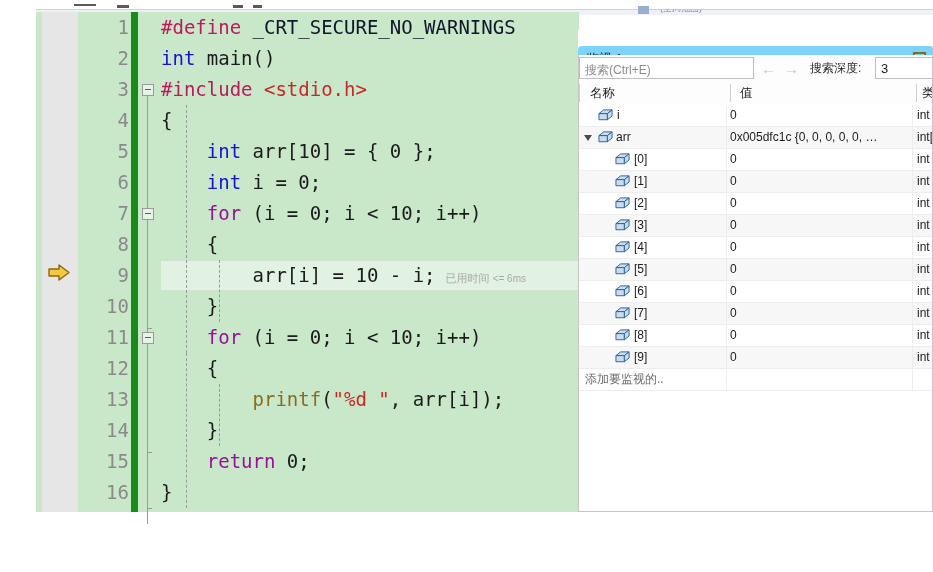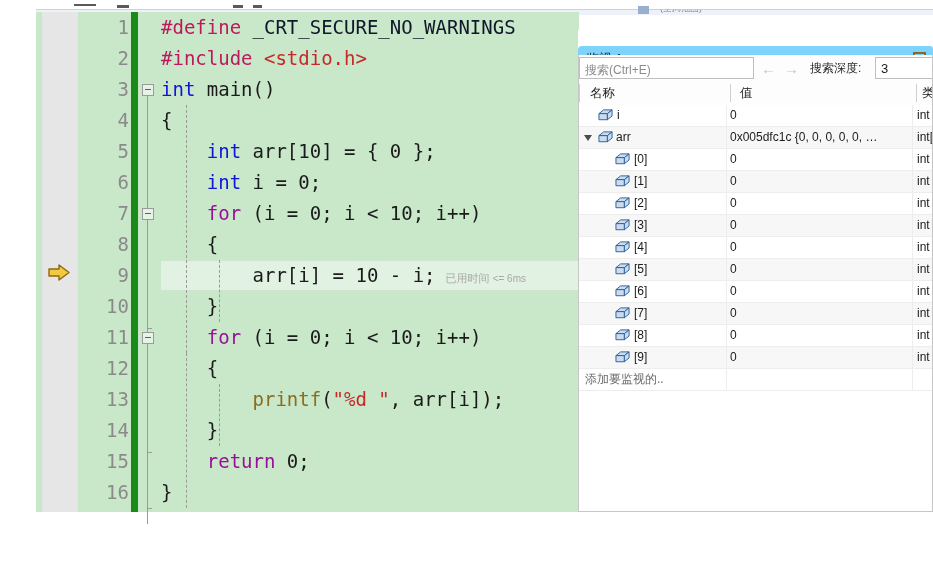--- a/index.html
+++ b/index.html
@@ -145,22 +145,22 @@
   <div class="foldend" style="top:440px;"></div>
   <div class="foldend" style="top:496px;"></div>
 </div>
 
 <div id="code-area">
   <div class="gdash" style="left:25px;top:93px;height:248px;"></div>
   <div class="gdash" style="left:25px;top:341px;height:155px;"></div>
   <div class="gdash" style="left:58px;top:248px;height:62px;"></div>
   <div class="gdash" style="left:58px;top:372px;height:62px;"></div>
 <div class="cline"><span class="tok-pre">#define </span><span class="tok-macro">_CRT_SECURE_NO_WARNINGS</span></div>
+    <div class="cline"><span class="tok-kw">int</span><span class="tok-plain"> main()</span></div>
     <div class="cline"><span class="tok-pre">#include </span><span class="tok-str">&lt;stdio.h&gt;</span></div>
-    <div class="cline"><span class="tok-kw">int</span><span class="tok-plain"> main()</span></div>
     <div class="cline"><span class="tok-plain">{</span></div>
     <div class="cline"><span class="tok-plain">    </span><span class="tok-kw">int</span><span class="tok-plain"> arr[</span><span class="tok-num">10</span><span class="tok-plain">] = { </span><span class="tok-num">0</span><span class="tok-plain"> };</span></div>
     <div class="cline"><span class="tok-plain">    </span><span class="tok-kw">int</span><span class="tok-plain"> i = </span><span class="tok-num">0</span><span class="tok-plain">;</span></div>
     <div class="cline"><span class="tok-plain">    </span><span class="tok-ctl">for</span><span class="tok-plain"> (i = </span><span class="tok-num">0</span><span class="tok-plain">; i &lt; </span><span class="tok-num">10</span><span class="tok-plain">; i++)</span></div>
     <div class="cline"><span class="tok-plain">    {</span></div>
     <div class="cline current"><span class="tok-plain">        arr[i] = </span><span class="tok-num">10</span><span class="tok-plain"> - i;</span><span class="elapsed"><span>已用时间 </span><span class="ms">&lt;= 6ms</span></span></div>
     <div class="cline"><span class="tok-plain">    }</span></div>
     <div class="cline"><span class="tok-plain">    </span><span class="tok-ctl">for</span><span class="tok-plain"> (i = </span><span class="tok-num">0</span><span class="tok-plain">; i &lt; </span><span class="tok-num">10</span><span class="tok-plain">; i++)</span></div>
     <div class="cline"><span class="tok-plain">    {</span></div>
     <div class="cline"><span class="tok-plain">        </span><span class="tok-fn">printf</span><span class="tok-plain">(</span><span class="tok-str">"%d "</span><span class="tok-plain">, arr[i]);</span></div>

